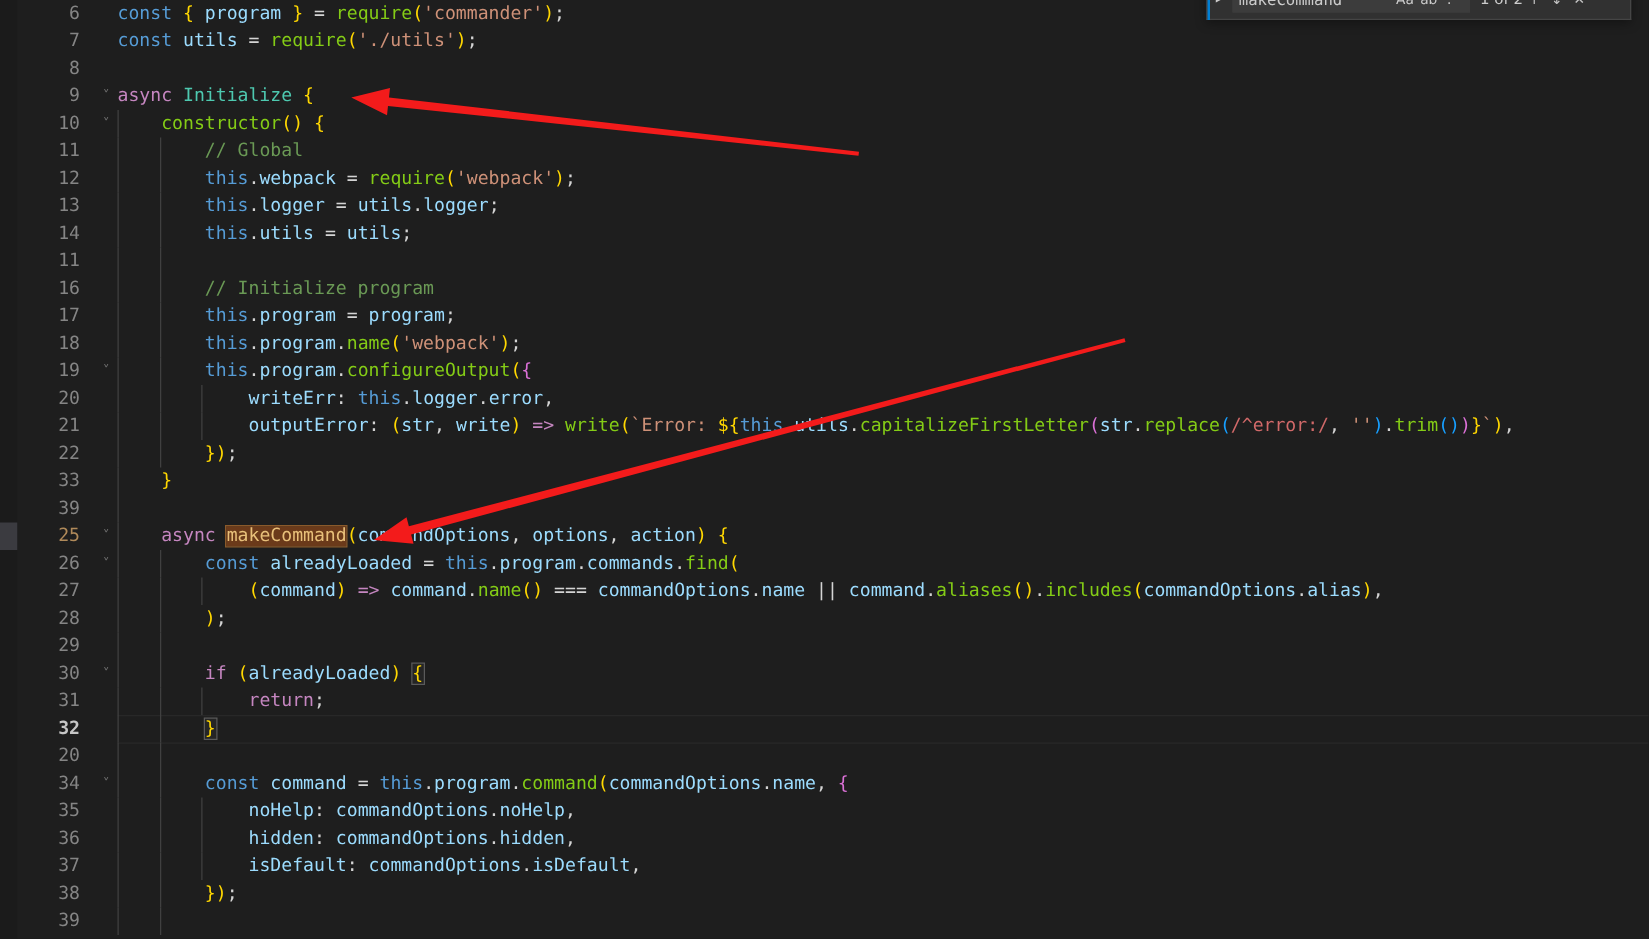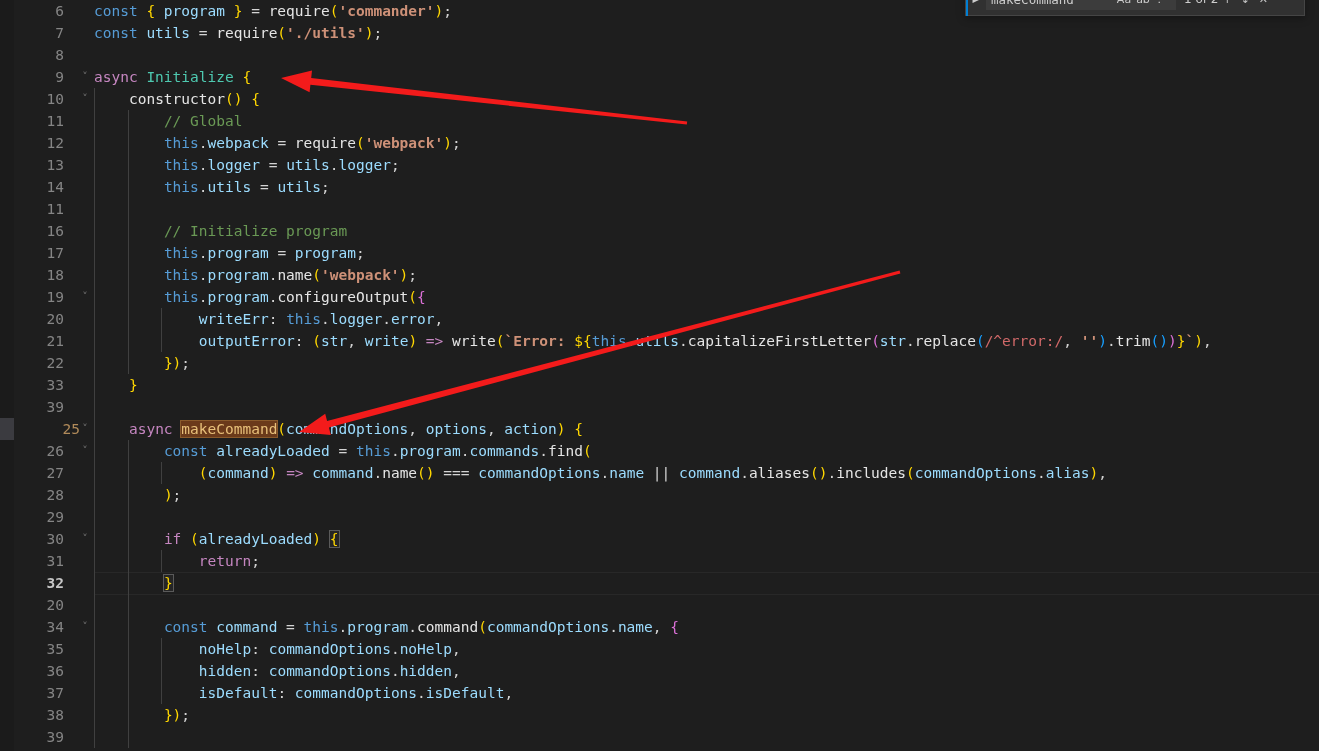--- a/index.html
+++ b/index.html
@@ -71,21 +71,20 @@
     font-size: 14.5px;
     line-height: 22px;
     font-family: "DejaVu Sans Mono", "Liberation Mono", monospace;
   }
   .lineno.active {
     color: #c6c6c6;
     font-weight: bold;
   }
   .lineno.match {
     color: #b08a5a;
-    margin-left: 16px;
   }
 
   .fold {
     position: absolute;
     left: 78px;
     width: 14px;
     text-align: center;
     color: #707070;
     font-size: 11px;
     line-height: 22px;
@@ -122,23 +121,23 @@
     height: 21px;
     border-top: 1px solid #282828;
     border-bottom: 1px solid #282828;
     pointer-events: none;
   }
 
   
   .t-key      { color: #569cd6; }   
   .t-ctrl     { color: #c586c0; }   
   .t-var      { color: #9cdcfe; }   
-  .t-fn       { color: #e5e5e5; }   
+  .t-fn       { color: #84cc16; }   
   .t-cls      { color: #4ec9b0; }   
-  .t-str      { color: #ce9178; font-weight: bold; }   
+  .t-str      { color: #ce9178; }   
   .t-com      { color: #6a9955; }
   .t-plain    { color: #d4d4d4; }
   .t-p1       { color: #ffd700; }   
   .t-p2       { color: #da70d6; }   
   .t-p3       { color: #179fff; }   
   .t-regex    { color: #d16969; }
 
   
   .find-current {
     background: #6b3a1a;

